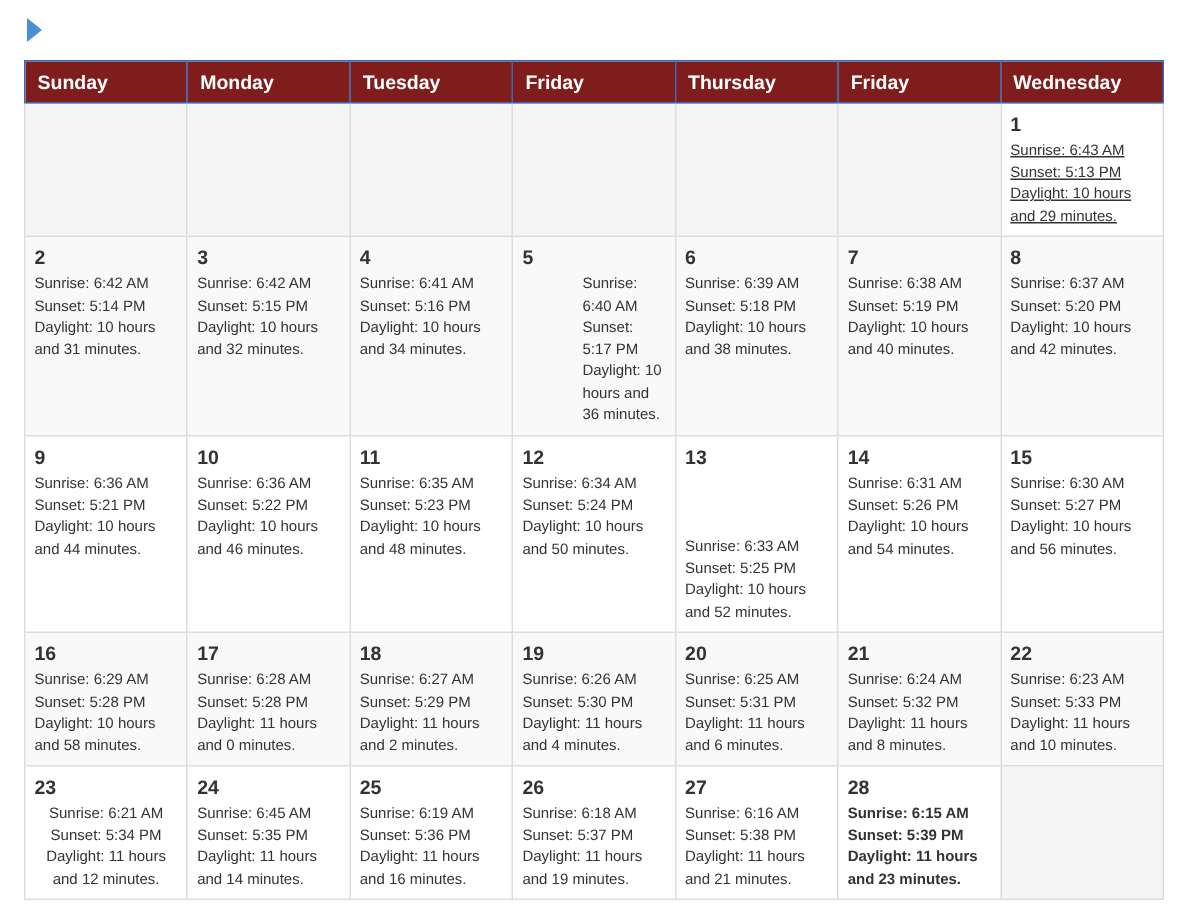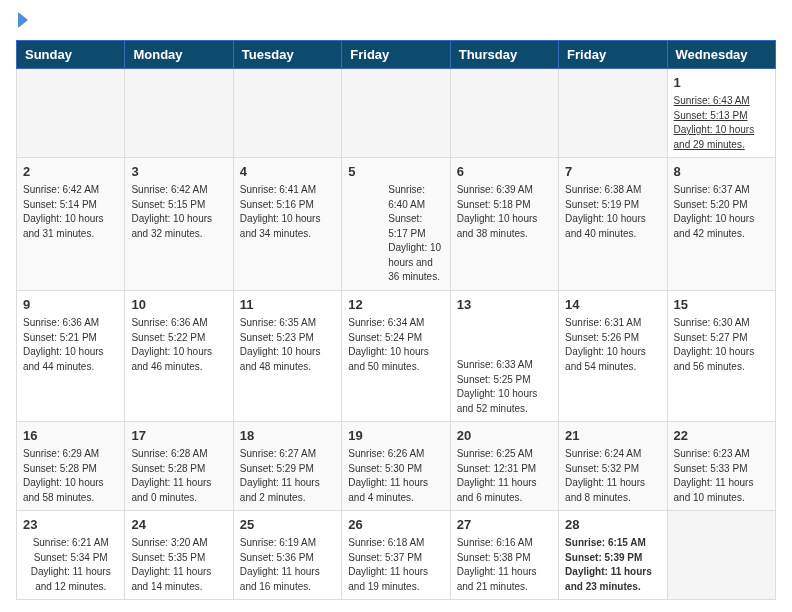--- a/index.html
+++ b/index.html
@@ -57,21 +57,21 @@
     .location-title {
       font-size: 16px;
       color: #555;
     }
     .calendar {
       width: 100%;
       border-collapse: collapse;
       border: 1px solid #ccc;
     }
     .calendar th {
-      background-color: #0c4a6e;
+      background-color: #7f1d1d;
       color: white;
       font-size: 13px;
       font-weight: bold;
       padding: 6px 8px;
       text-align: left;
       border: 1px solid #3a6ab7;
     }
     .calendar td {
       width: calc(100% / 7);
       vertical-align: top;
@@ -255,21 +255,21 @@
         </td>
         <td>
           <div class="day-number">19</div>
           <div class="day-info" style="white-space: pre-line;">Sunrise: 6:26 AM
 Sunset: 5:30 PM
 Daylight: 11 hours and 4 minutes.</div>
         </td>
         <td>
           <div class="day-number">20</div>
           <div class="day-info" style="white-space: pre-line;">Sunrise: 6:25 AM
-Sunset: 12:31 PM
+Sunset: 5:31 PM
 Daylight: 11 hours and 6 minutes.</div>
         </td>
         <td>
           <div class="day-number">21</div>
           <div class="day-info" style="white-space: pre-line;">Sunrise: 6:24 AM
 Sunset: 5:32 PM
 Daylight: 11 hours and 8 minutes.</div>
         </td>
         <td>
           <div class="day-number">22</div>
@@ -280,21 +280,21 @@
       </tr>
       <tr>
         <td>
           <div class="day-number">23</div>
           <div class="day-info" style="white-space: pre-line; text-align: center;">Sunrise: 6:21 AM
 Sunset: 5:34 PM
 Daylight: 11 hours and 12 minutes.</div>
         </td>
         <td>
           <div class="day-number">24</div>
-          <div class="day-info" style="white-space: pre-line;">Sunrise: 3:20 AM
+          <div class="day-info" style="white-space: pre-line;">Sunrise: 6:45 AM
 Sunset: 5:35 PM
 Daylight: 11 hours and 14 minutes.</div>
         </td>
         <td>
           <div class="day-number">25</div>
           <div class="day-info" style="white-space: pre-line;">Sunrise: 6:19 AM
 Sunset: 5:36 PM
 Daylight: 11 hours and 16 minutes.</div>
         </td>
         <td>

